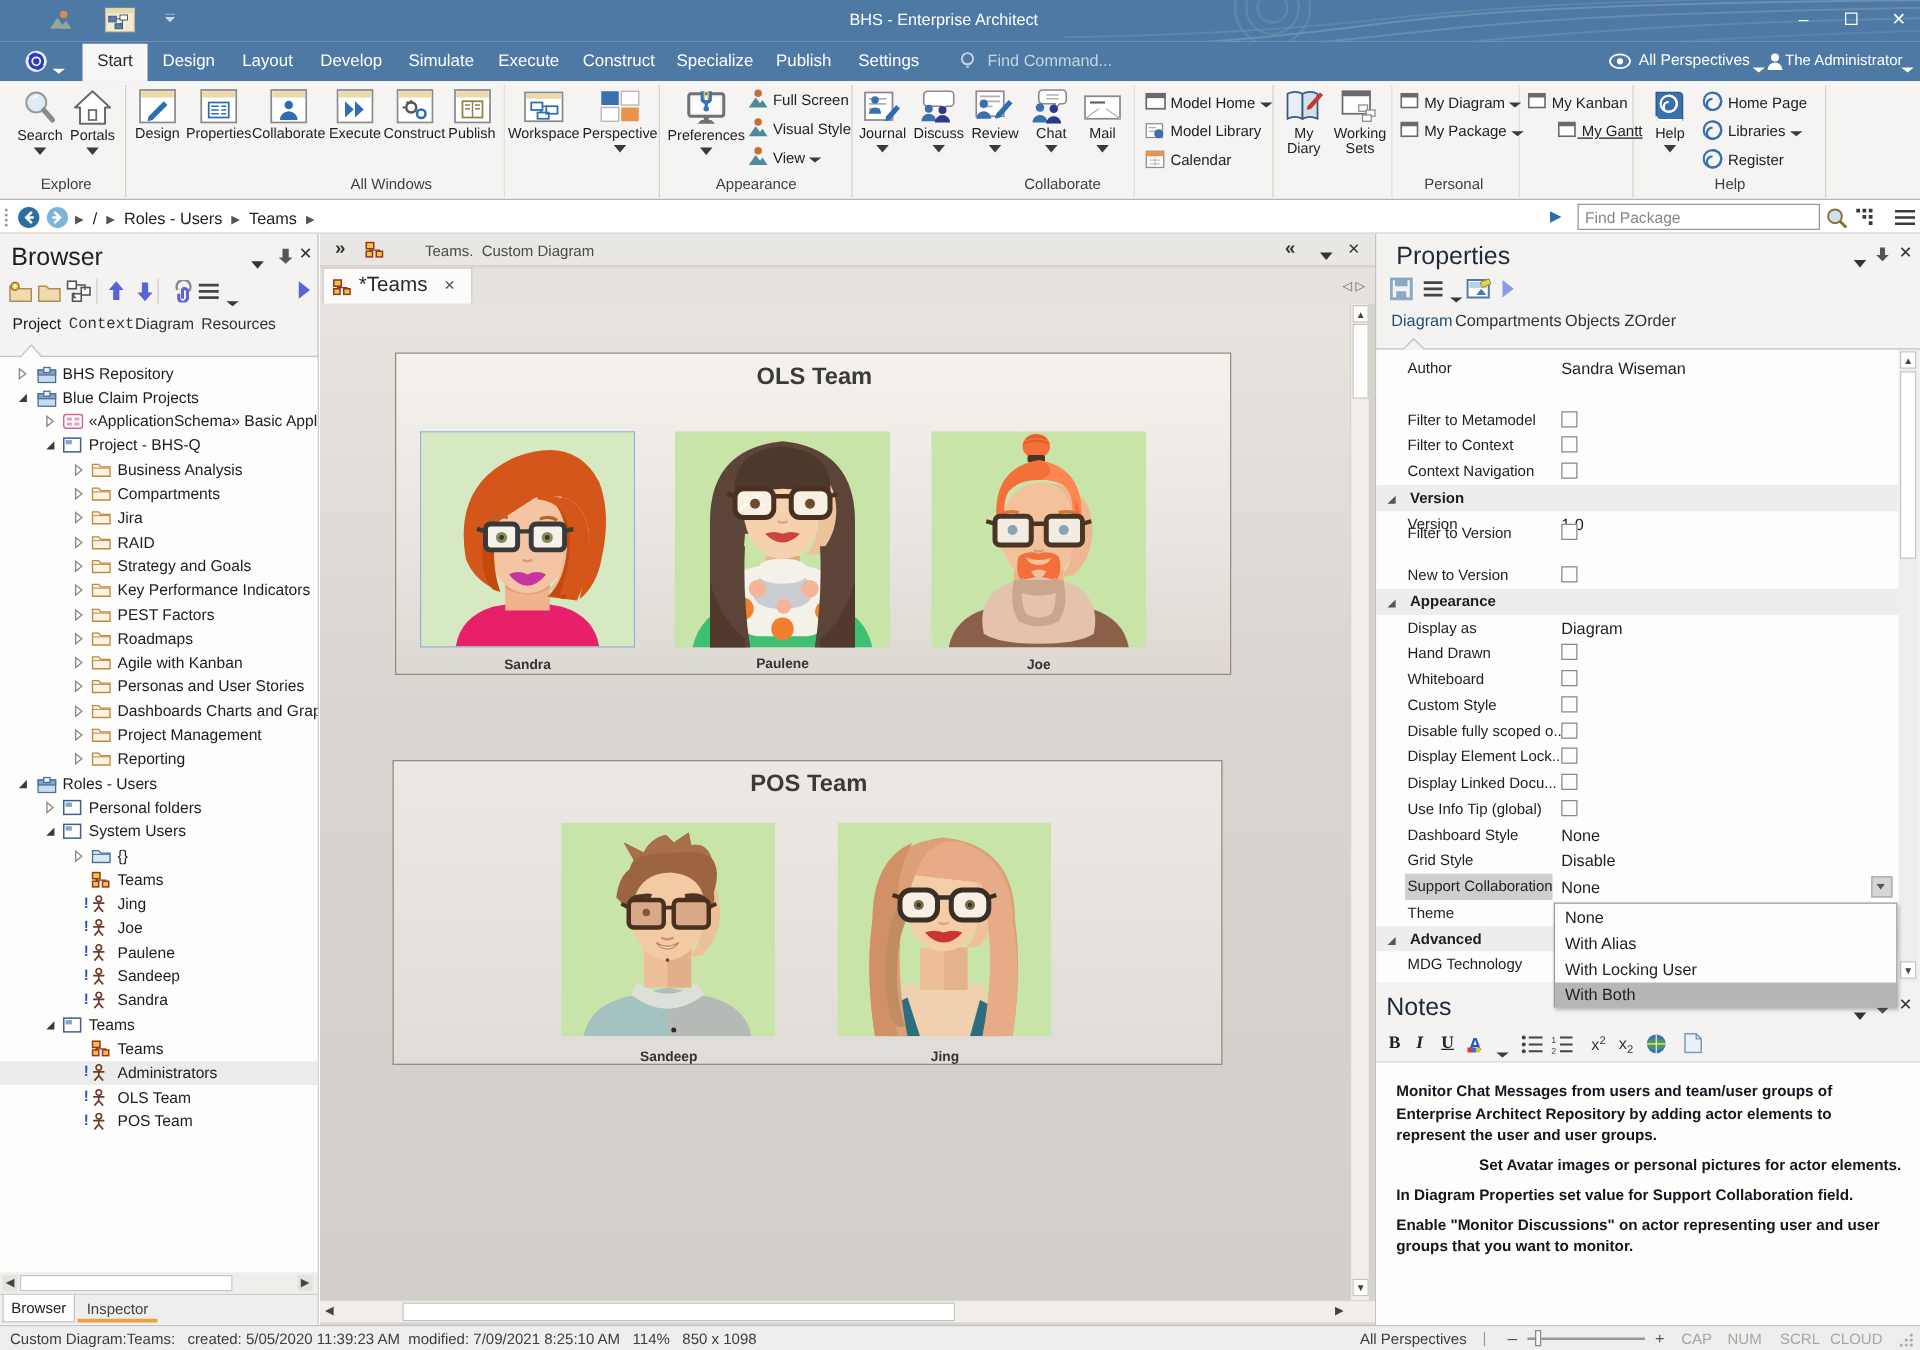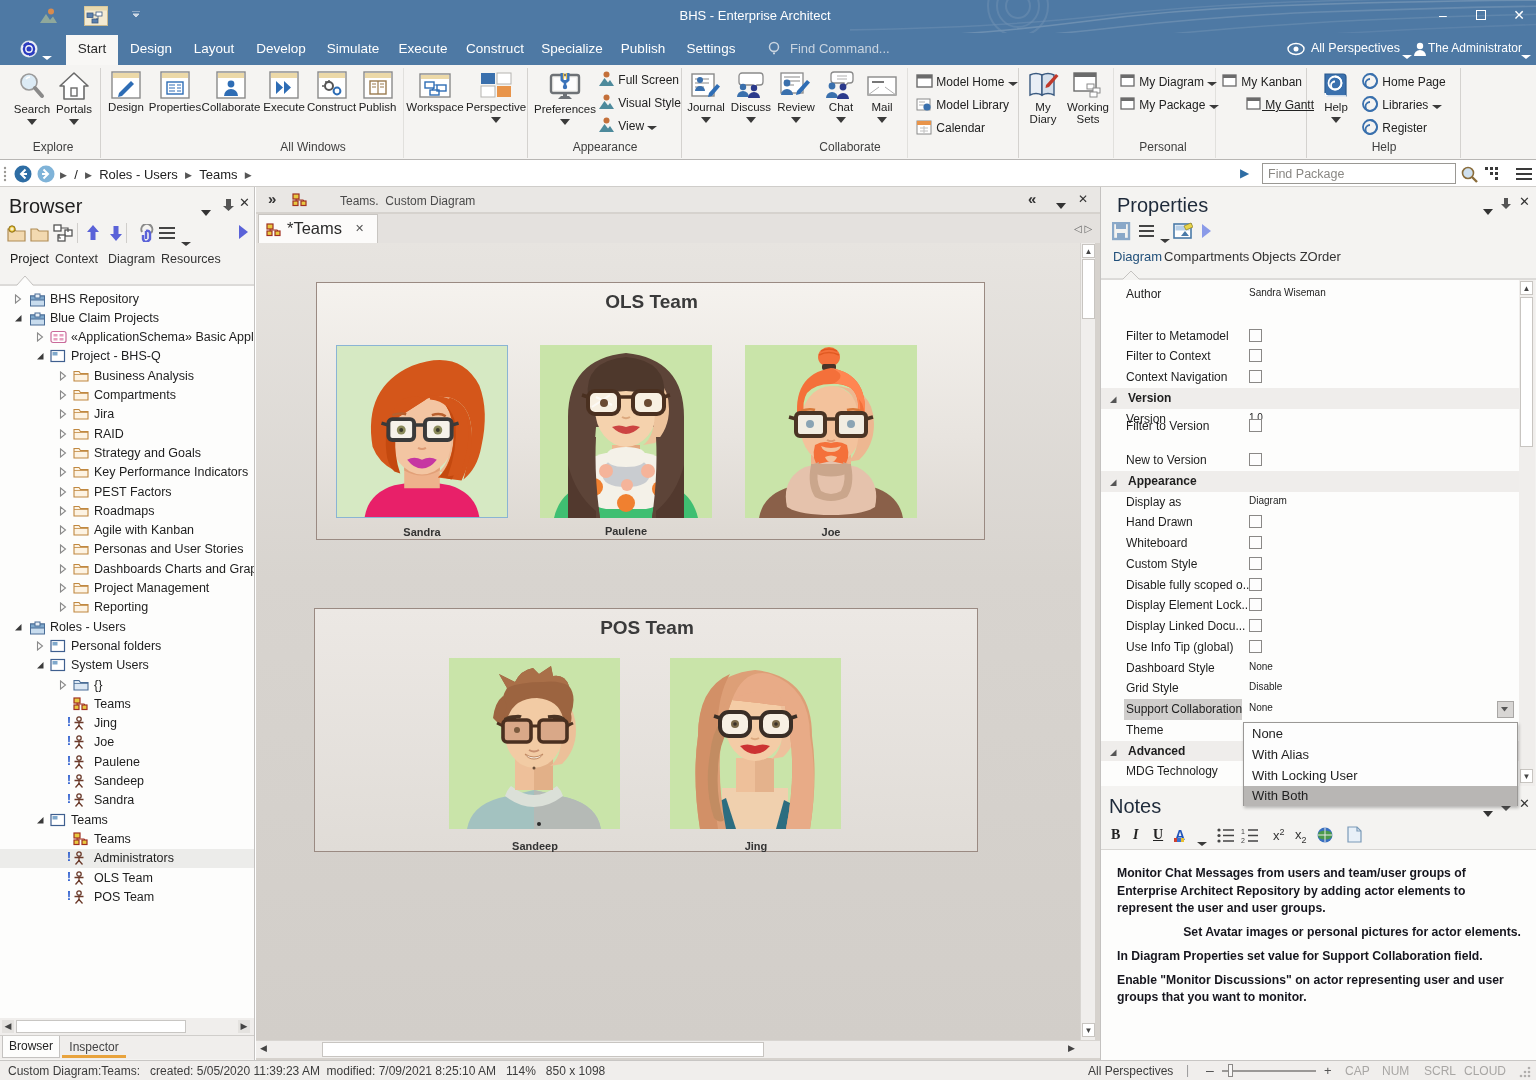--- a/index.html
+++ b/index.html
@@ -28,21 +28,21 @@
 #leftpanel { position:absolute; left:0; top:187px; width:255px; height:873px; background:#f4f3f1; border-right:1px solid #c4c2c0; }
 #centerpanel { position:absolute; left:256px; top:187px; width:844px; height:873px; background:#d6d2cd; }
 #rightpanel { position:absolute; left:1100px; top:187px; width:436px; height:873px; background:#f4f3f1; border-left:1px solid #c4c2c0; }
 .trow { position:absolute; left:0; width:254px; height:19px; }
 .trow.sel { background:#ececea; }
 .trow .ti { position:absolute; top:2px; }
 .trow .tt { position:absolute; top:2px; font-size:12.5px; color:#1e1e1e; white-space:nowrap; }
 .prow { position:absolute; left:0; width:418px; height:20.75px; }
 .prow.phdr { background:#efedeb; }
 .prow .pl { position:absolute; left:25px; top:3px; font-size:12px; color:#1e1e1e; white-space:nowrap; }
-.prow .pv { position:absolute; left:148px; top:3px; font-size:10px; color:#1e1e1e; white-space:nowrap; }
+.prow .pv { position:absolute; left:148px; top:3px; font-size:13px; color:#1e1e1e; white-space:nowrap; }
 .prow .pcb { position:absolute; left:148px; top:3px; width:13px; height:13px; background:#fdfdfd; border:1px solid #8a8886; }
 .prow .plcell { position:absolute; left:23px; top:0; width:118px; height:20.75px; background:#d0cecc; }
 .prow .pdrop { position:absolute; left:396px; top:2px; width:17px; height:17px; background:#d8d6d4; border:1px solid #a8a6a4; }
 
 #statusbar { position:absolute; left:0; top:1060px; width:1536px; height:20px; background:#f0eeec; border-top:1px solid #c8c6c4; font-size:12px; color:#3c3c3c; }
 </style>
 </head>
 <body>
 <div id="app">
   <div id="titlebar">
@@ -490,21 +490,21 @@
       <svg class="abs" style="left:158px;top:6px" width="18" height="14">
           <path d="M1 2 h16 M1 7 h16 M1 12 h16" stroke="#444" stroke-width="2.2"></path>
         </svg>
       <div class="abs" style="left:181px;top:12px;"><span class="caret" style="border-top-width:4px;"></span></div>
       <svg class="abs" style="left:237px;top:4px" width="12" height="16">
           <path d="M2 1 L11 8 L2 15 Z" fill="#5a62d8"></path>
         </svg>
     </div>
     <div class="abs" style="left:0;top:61px;width:255px;height:26px;font-size:12.5px;color:#333;">
       <span class="abs" style="left:10px;top:4px;color:#1a1a1a;">Project</span>
-      <span class="abs" style="left:55px;top:4px;">Context</span>
+      <span class="abs" style="left:55px;top:4px;font-family:Liberation Mono, monospace;">Context</span>
       <span class="abs" style="left:108px;top:4px;">Diagram</span>
       <span class="abs" style="left:161px;top:4px;">Resources</span>
     </div>
     <svg class="abs" style="left:0;top:87px" width="255" height="12">
         <path d="M0 11 L17 11 L25 2 L33 11 L255 11" fill="none" stroke="#c4c2c0" stroke-width="1"></path>
         <path d="M0 12 L17 12 L25 3 L33 12 L255 12" fill="#fdfdfc" stroke="none"></path>
       </svg>
     <div id="tree" class="abs" style="left:0;top:99px;width:254px;height:732px;background:#fdfdfc;overflow:hidden;">
 <div class="trow" style="top:3.5px">
           <svg class="ti" style="left:14px;top:4px" width="8" height="10">

